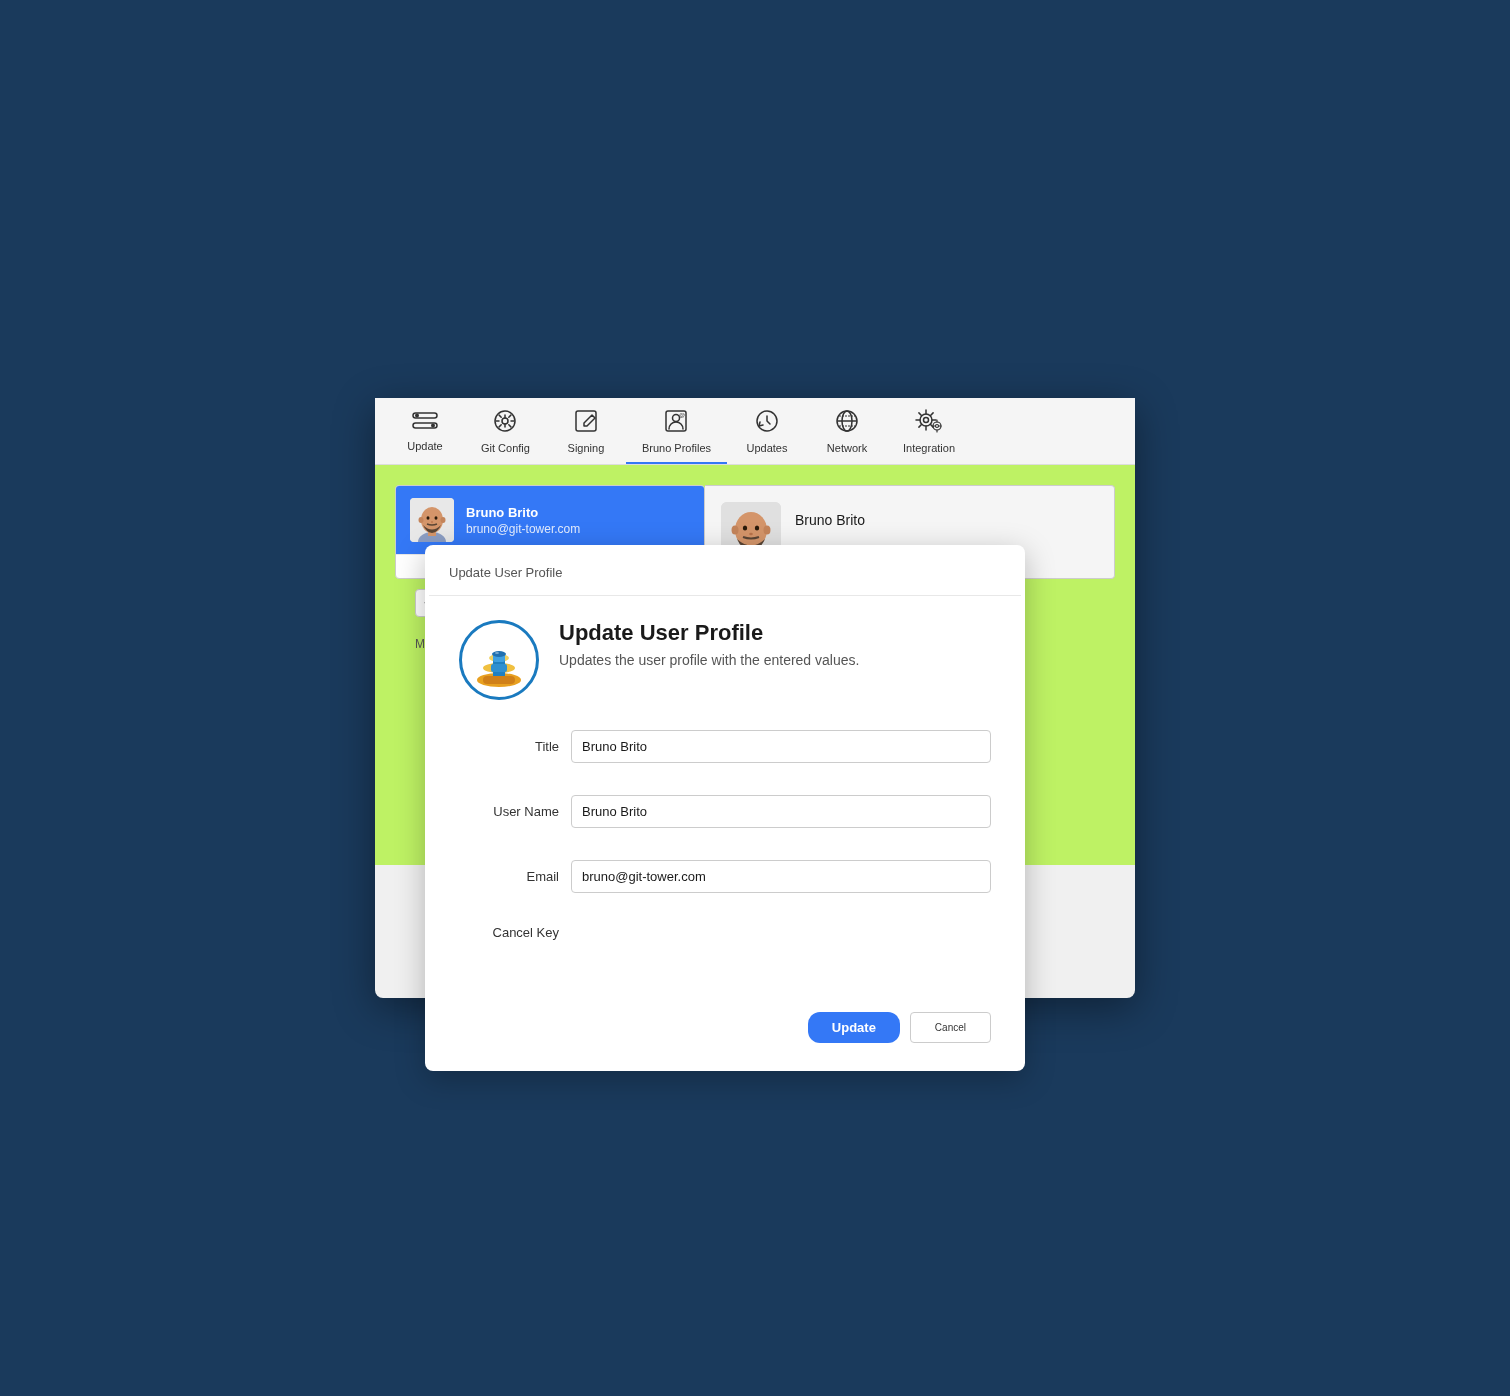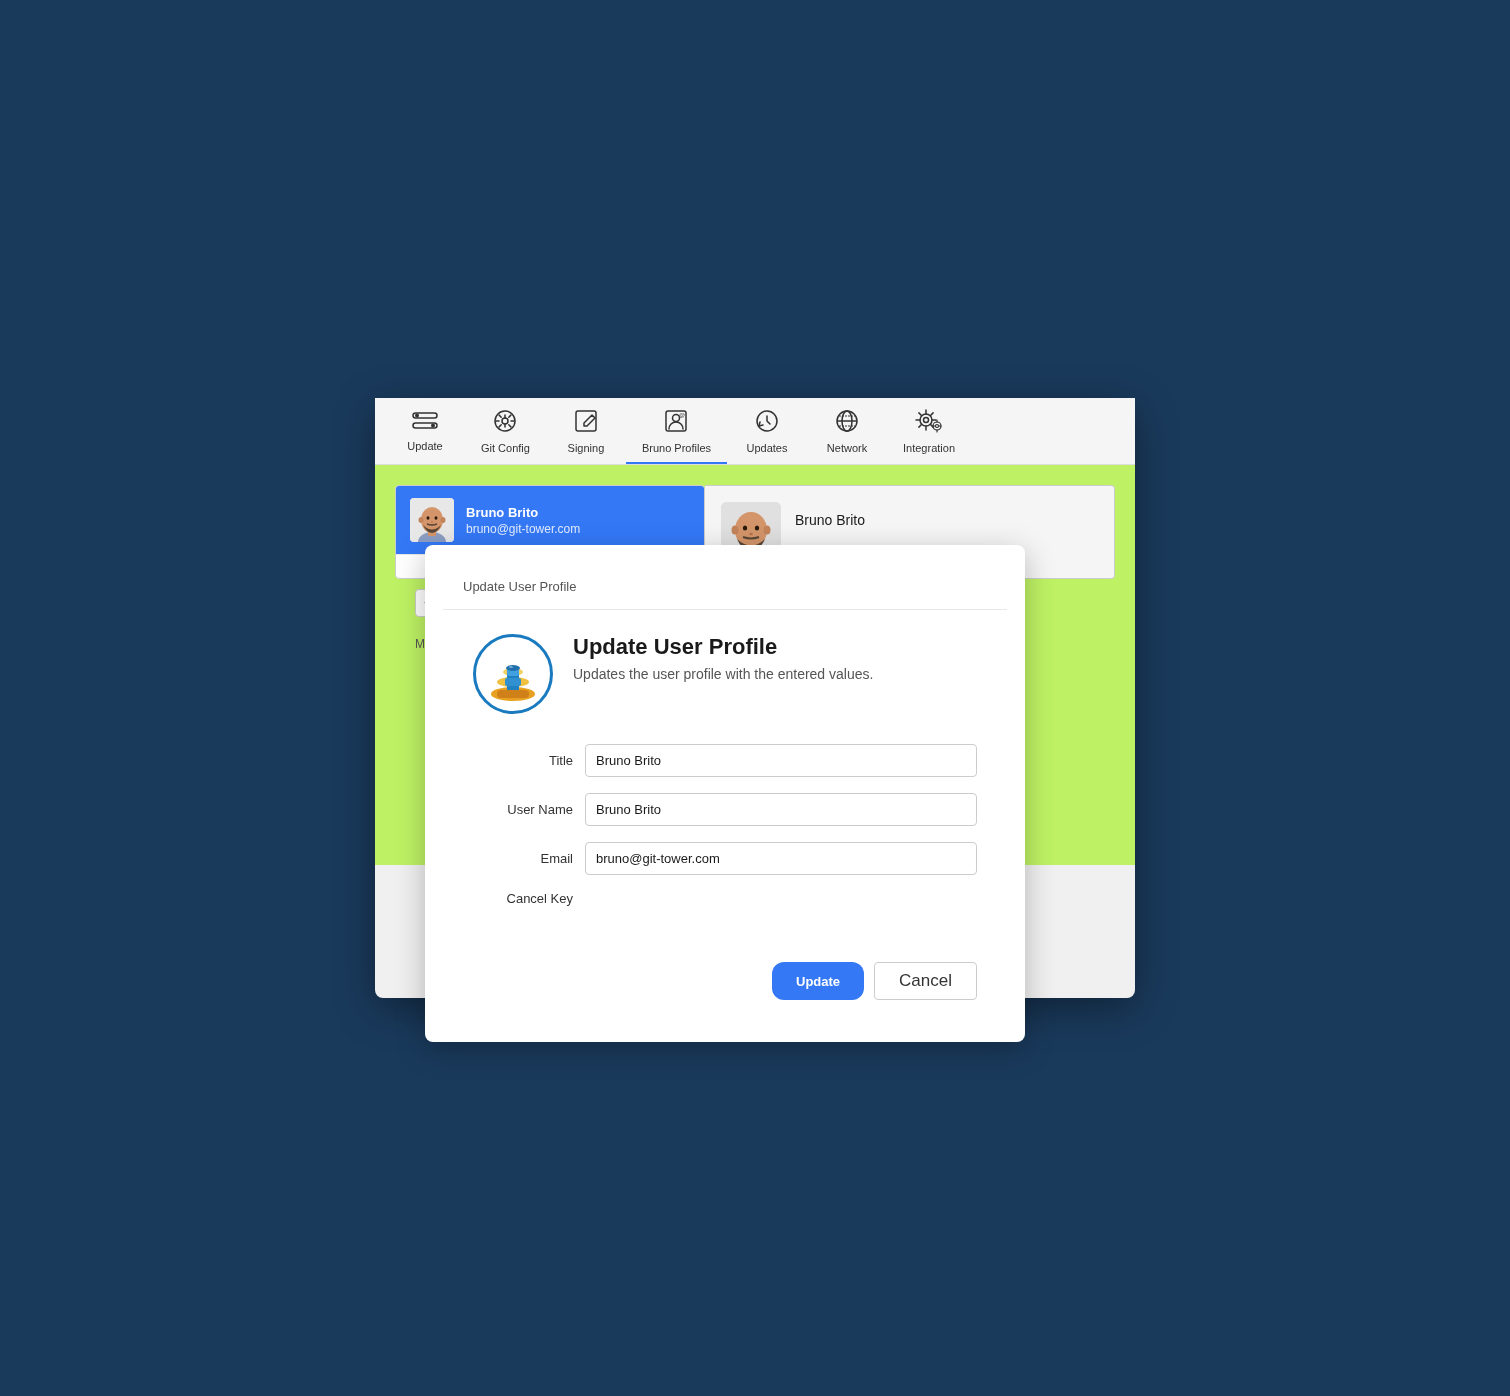--- a/index.html
+++ b/index.html
@@ -229,21 +229,21 @@
       left: 50px;
       right: -20px;
       bottom: -80px;
       z-index: 10;
     }
 
     .modal-dialog {
       background: white;
       border-radius: 8px;
       box-shadow: 0 8px 30px rgba(0,0,0,0.25);
-      padding: 18px;
+      padding: 4px;
       width: 600px;
       position: absolute;
       top: 20px;
       left: 0;
     }
 
     .modal-title-bar {
       padding: 14px 20px;
       border-bottom: 1px solid #e8e8e8;
     }
@@ -287,21 +287,21 @@
     }
 
     .modal-subheading {
       font-size: 14px;
       color: #555;
     }
 
     .form-group {
       display: flex;
       align-items: center;
-      margin-bottom: 16px;
+      margin-bottom: 32px;
       gap: 12px;
     }
 
     .form-label {
       width: 100px;
       text-align: right;
       font-size: 13px;
       color: #333;
       flex-shrink: 0;
     }
@@ -363,21 +363,21 @@
       font-weight: 600;
       cursor: pointer;
     }
 
     .btn-cancel {
       padding: 8px 24px;
       background: white;
       color: #333;
       border: 1px solid #ccc;
       border-radius: 4px;
-      font-size: 17px;
+      font-size: 10px;
       cursor: pointer;
     }
   </style>
 </head>
 <body>
 
 <div class="preferences-window">
 
 
   <div class="tab-bar">

